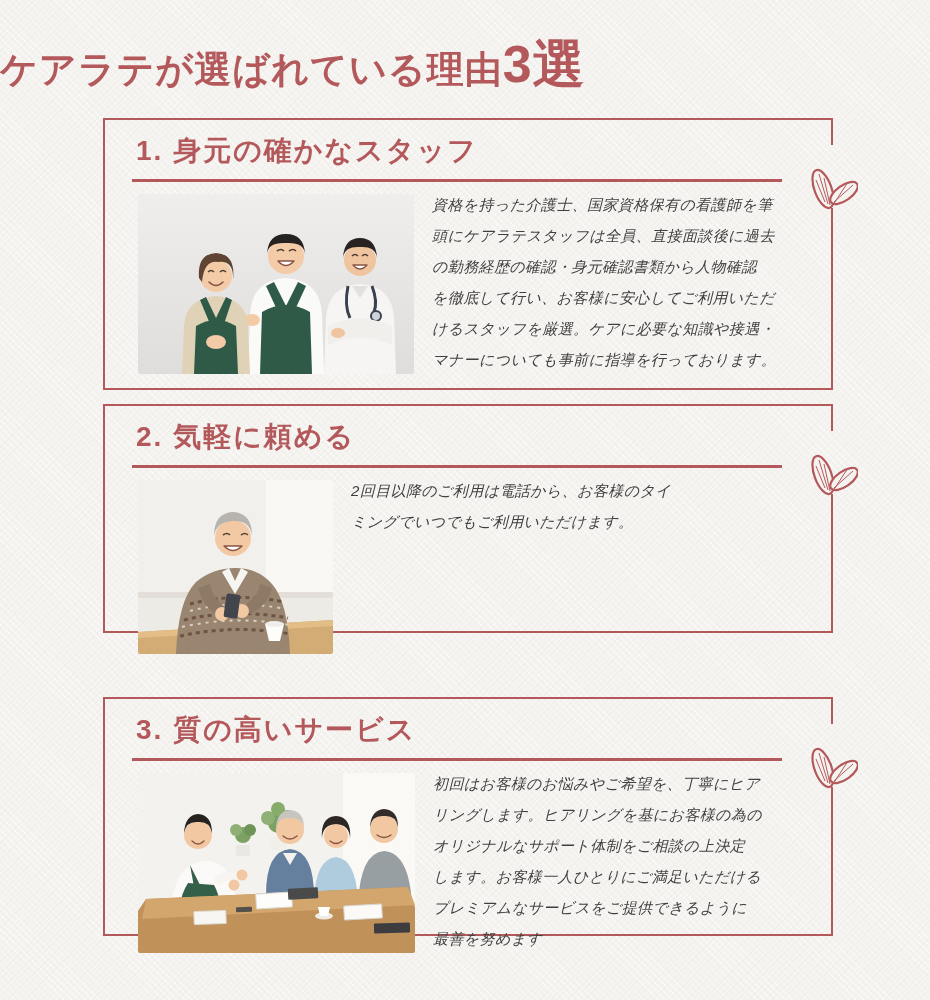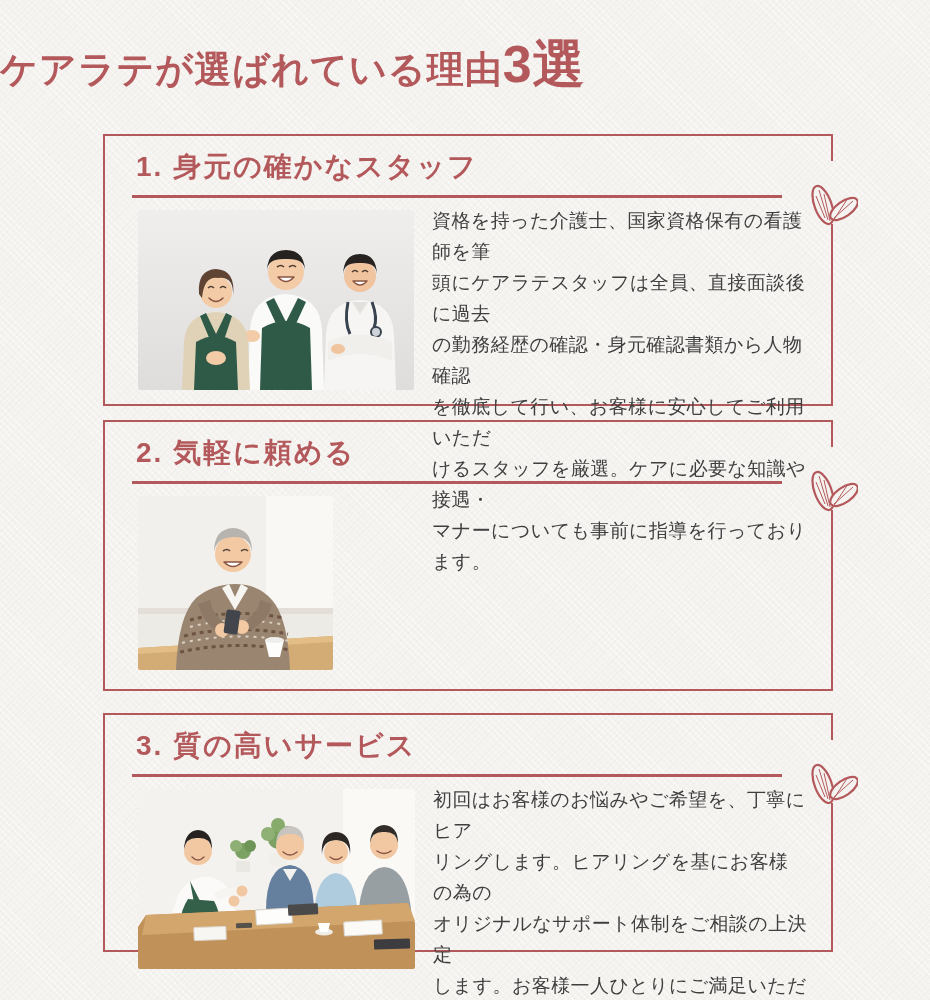--- a/index.html
+++ b/index.html
@@ -13,40 +13,40 @@
     color:#3f3f3f;
   }
   .page-title{
     position:absolute;top:30px;left:0;width:930px;
     color:#b4595b;font-weight:700;white-space:nowrap;
   }
   .page-title .t-main{font-size:37px;letter-spacing:1px;}
   .page-title .t-accent{font-size:52px;letter-spacing:1px;}
   .reason-card{
     position:absolute;left:103px;width:730px;box-sizing:border-box;
-    border:2px solid #b4595b;border-right:none;margin-top:16px;
+    border:2px solid #b4595b;border-right:none;
   }
   #card1{top:118px;height:272px;}
-  #card2{top:404px;height:271px;}
+  #card2{top:404px;height:229px;}
   #card3{top:697px;height:239px;}
   .card-heading{
     position:absolute;top:12px;left:31px;
     color:#b4595b;font-size:28px;font-weight:700;letter-spacing:2px;white-space:nowrap;
   }
   .card-divider{
     position:absolute;top:59px;left:27px;width:650px;height:3px;background:#b4595b;
   }
   .card-content{
     position:absolute;top:74px;left:33px;right:26px;display:flex;gap:18px;align-items:flex-start;
   }
   .photo{flex:none;border-radius:2px;overflow:hidden;display:block;}
   .photo svg{display:block;}
   .card-body{
-    flex:1;font-size:19px;line-height:31px;letter-spacing:0.4px;
-    white-space:pre-line;color:#3f3f3f;margin-top:-5px;
+    flex:1;font-size:15px;line-height:31px;letter-spacing:0.4px;
+    white-space:pre-line;color:#3f3f3f;margin-top:-5px;font-style:italic;
   }
   
   .edge-top{position:absolute;top:0;right:0;width:2px;height:25px;background:#b4595b;}
   .edge-stem{position:absolute;top:88px;bottom:0;right:0;width:2px;background:#b4595b;}
   .sprout{position:absolute;top:44px;right:-25px;width:52px;height:46px;}
 </style>
 </head>
 <body>
 
 <div class="page-title">
@@ -147,20 +147,22 @@
         <rect x="87" y="114" width="14" height="24" rx="2.5" transform="rotate(8 94 126)" fill="#42464c"></rect>
         <circle cx="95" cy="58" r="18" fill="#f3c9a4"></circle>
         <path d="M76,56 Q76,33 95,32 Q114,33 114,56 Q112,40 95,41 Q78,42 76,56 Z" fill="#b7b3ae"></path>
         <path d="M86,66 Q95,75 104,66 Z" fill="#ffffff" stroke="#8a5544" stroke-width="1.5" stroke-linejoin="round"></path>
         <path d="M85,55 q4,-3 7,0 M103,55 q4,-3 7,0" stroke="#55463c" stroke-width="1.6" fill="none"></path>
 
         <path d="M127,144 L146,144 L142,161 L131,161 Z" fill="#fdfdfb"></path>
         <ellipse cx="136.5" cy="144" rx="9.5" ry="3" fill="#efeeea"></ellipse>
       </svg>
     </div>
+    <div class="card-body">2回目以降のご利用は電話から、お客様のタイ
+ミングでいつでもご利用いただけます。</div>
   </div>
 </div>
 
 <div class="reason-card" id="card3">
   <div class="edge-top"></div>
   <div class="edge-stem"></div>
   <svg class="sprout" viewBox="0 0 52 46">
     <ellipse cx="17" cy="25" rx="8.5" ry="20" transform="rotate(-20 17 25)" fill="#f5f3f0" stroke="#b4595b" stroke-width="2.2"></ellipse>
     <ellipse cx="38" cy="29" rx="7.5" ry="16" transform="rotate(55 38 29)" fill="#f5f3f0" stroke="#b4595b" stroke-width="2.2"></ellipse>
     <path d="M22,40 L13,10 M24,41 L18,14 M19,38 L10,16" stroke="#b4595b" stroke-width="1" fill="none"></path>

